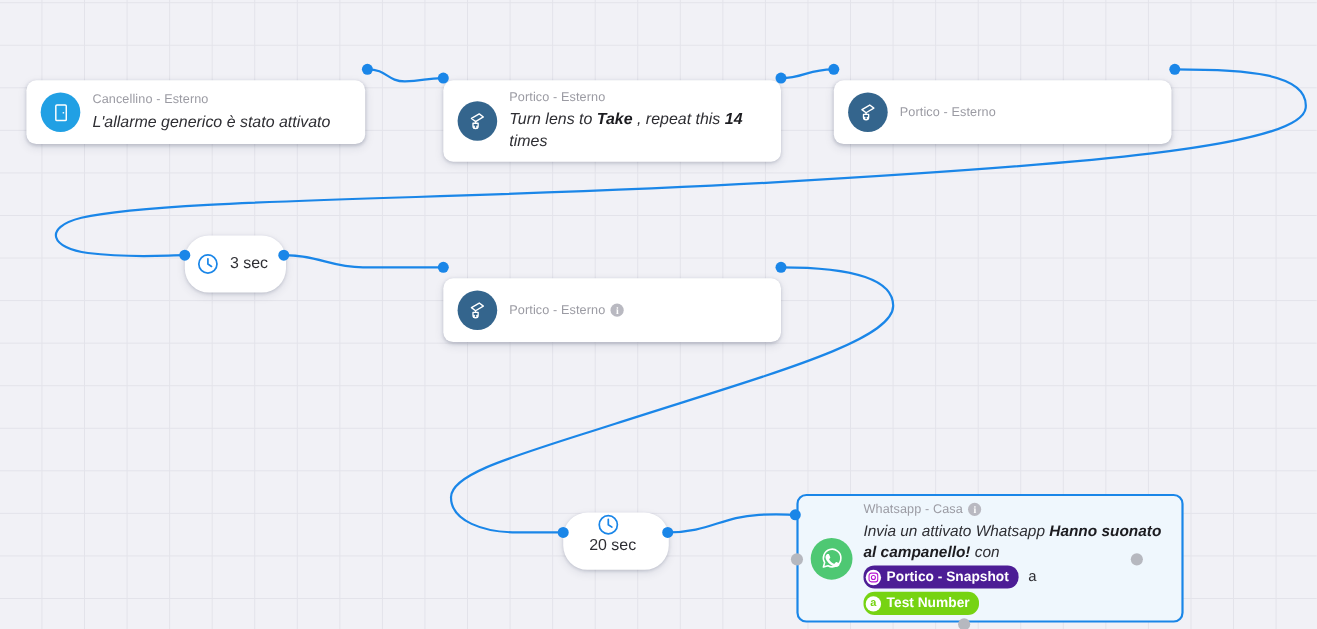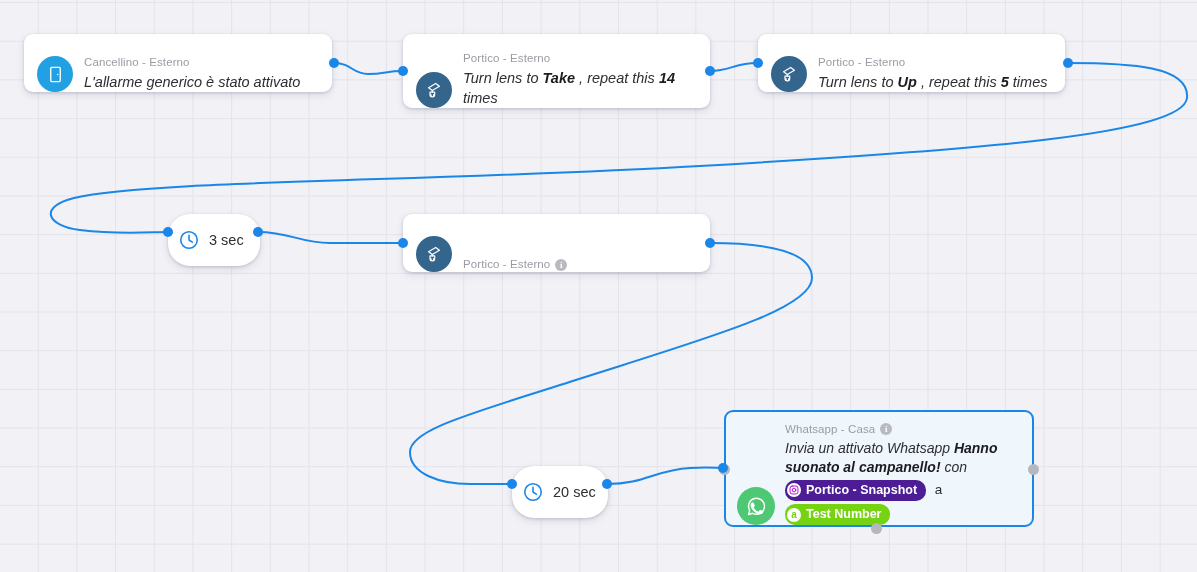--- a/index.html
+++ b/index.html
@@ -21,22 +21,23 @@
     overflow:hidden;
   }
   #edges{position:absolute;left:0;top:0;width:1197px;height:572px;pointer-events:none;}
 
   
   .node{
     position:absolute;
     background:#ffffff;
     border-radius:9px;
     box-shadow:0 1px 3px rgba(30,40,70,.18), 0 3px 9px rgba(30,40,70,.10);
-    display:flex;align-items:flex-end;
+    display:flex;align-items:center;
     box-sizing:border-box;
+    margin-top:39px;
   }
   .node.selected{
     background:#eff7fd;
     border:2px solid #1a86e8;
     box-shadow:none;
   }
   .node-icon{
     flex:0 0 auto;
     width:36px;height:36px;border-radius:50%;
     margin-left:13px;margin-right:11px;
@@ -171,23 +172,20 @@
         <path d="M10 12.6 L10 14.4"></path>
         <path d="M7.2 14.4 H12.8 V17.4 a2.8 2.8 0 0 1 -5.6 0 Z"></path>
         <path d="M8.4 17.6 v2.2"></path>
           <path d="M11.6 17.6 v2.2"></path>
       </svg>
     </div>
     <div class="node-body">
       <div class="node-title">
         <span>Portico - Esterno</span>
       </div>
-      <div class="node-text">
-        <span>Turn lens to </span><b>Up</b><span> , repeat this </span><b>5</b><span> times</span>
-      </div>
     </div>
   </div>
 
   <div class="pill" style="left:168px;top:214px;width:92px;">
     <span class="clock">
       <svg width="22" height="22" viewBox="0 0 24 24" fill="none" stroke="#1a86e8" stroke-width="1.7" stroke-linecap="round" stroke-linejoin="round">
         <circle cx="12" cy="12" r="9"></circle>
         <path d="M12 6.8 V12 L15.6 14.4"></path>
       </svg>
     </span>
@@ -205,31 +203,31 @@
       </svg>
     </div>
     <div class="node-body">
       <div class="node-title">
         <span>Portico - Esterno</span>
         <span class="info-icon">i</span>
       </div>
     </div>
   </div>
 
-  <div class="pill" style="left:512px;top:466px;width:96px;">
+  <div class="pill" style="left:512px;top:466px;width:96px;flex-direction:column;">
     <span class="clock">
       <svg width="22" height="22" viewBox="0 0 24 24" fill="none" stroke="#1a86e8" stroke-width="1.7" stroke-linecap="round" stroke-linejoin="round">
         <circle cx="12" cy="12" r="9"></circle>
         <path d="M12 6.8 V12 L15.6 14.4"></path>
       </svg>
     </span>
     <span class="pill-label">20 sec</span>
   </div>
 
-  <div class="node selected" style="left:724px;top:410px;width:310px;height:117px;">
+  <div class="node selected" style="left:724px;top:410px;width:352px;height:117px;">
     <div class="node-icon icon-wa" style="width:38px;height:38px;margin-left:11px;margin-right:10px;">
       <svg width="23" height="23" viewBox="0 0 24 24" fill="none" stroke="#ffffff" stroke-width="1.5" stroke-linecap="round" stroke-linejoin="round">
         <path d="M20.3 11.8 a8.3 8.3 0 0 1 -12.2 7.3 L3.7 20.3 L4.9 16 A8.3 8.3 0 1 1 20.3 11.8 Z"></path>
         <path d="M9.1 8.4 c-.25-.55-.5-.5-.75-.5 h-.6 c-.25 0-.6.1-.9.45 -.3.35-1.15 1.1-1.15 2.7 0 1.6 1.18 3.14 1.34 3.36 .17.22 2.28 3.62 5.62 4.93 2.78 1.08 3.35.87 3.95.82 .6-.06 1.94-.79 2.21-1.55 .27-.76.27-1.41.19-1.55 -.08-.13-.3-.21-.62-.37 -.33-.16-1.94-.96-2.24-1.07 -.3-.11-.52-.16-.74.16 -.22.33-.85 1.07-1.04 1.29 -.19.22-.38.25-.71.08 -.33-.16-1.38-.51-2.63-1.62 -.97-.86-1.63-1.93-1.82-2.26 -.19-.33-.02-.5.15-.67 .15-.15.33-.38.49-.58 .16-.19.22-.33.33-.55 .11-.22.05-.41-.03-.58 -.08-.16-.73-1.77-1-2.42 Z" fill="#ffffff" stroke="none"></path>
       </svg>
     </div>
     <div class="node-body" style="padding-right:10px;">
       <div class="node-title">
         <span>Whatsapp - Casa</span>
         <span class="info-icon">i</span>

